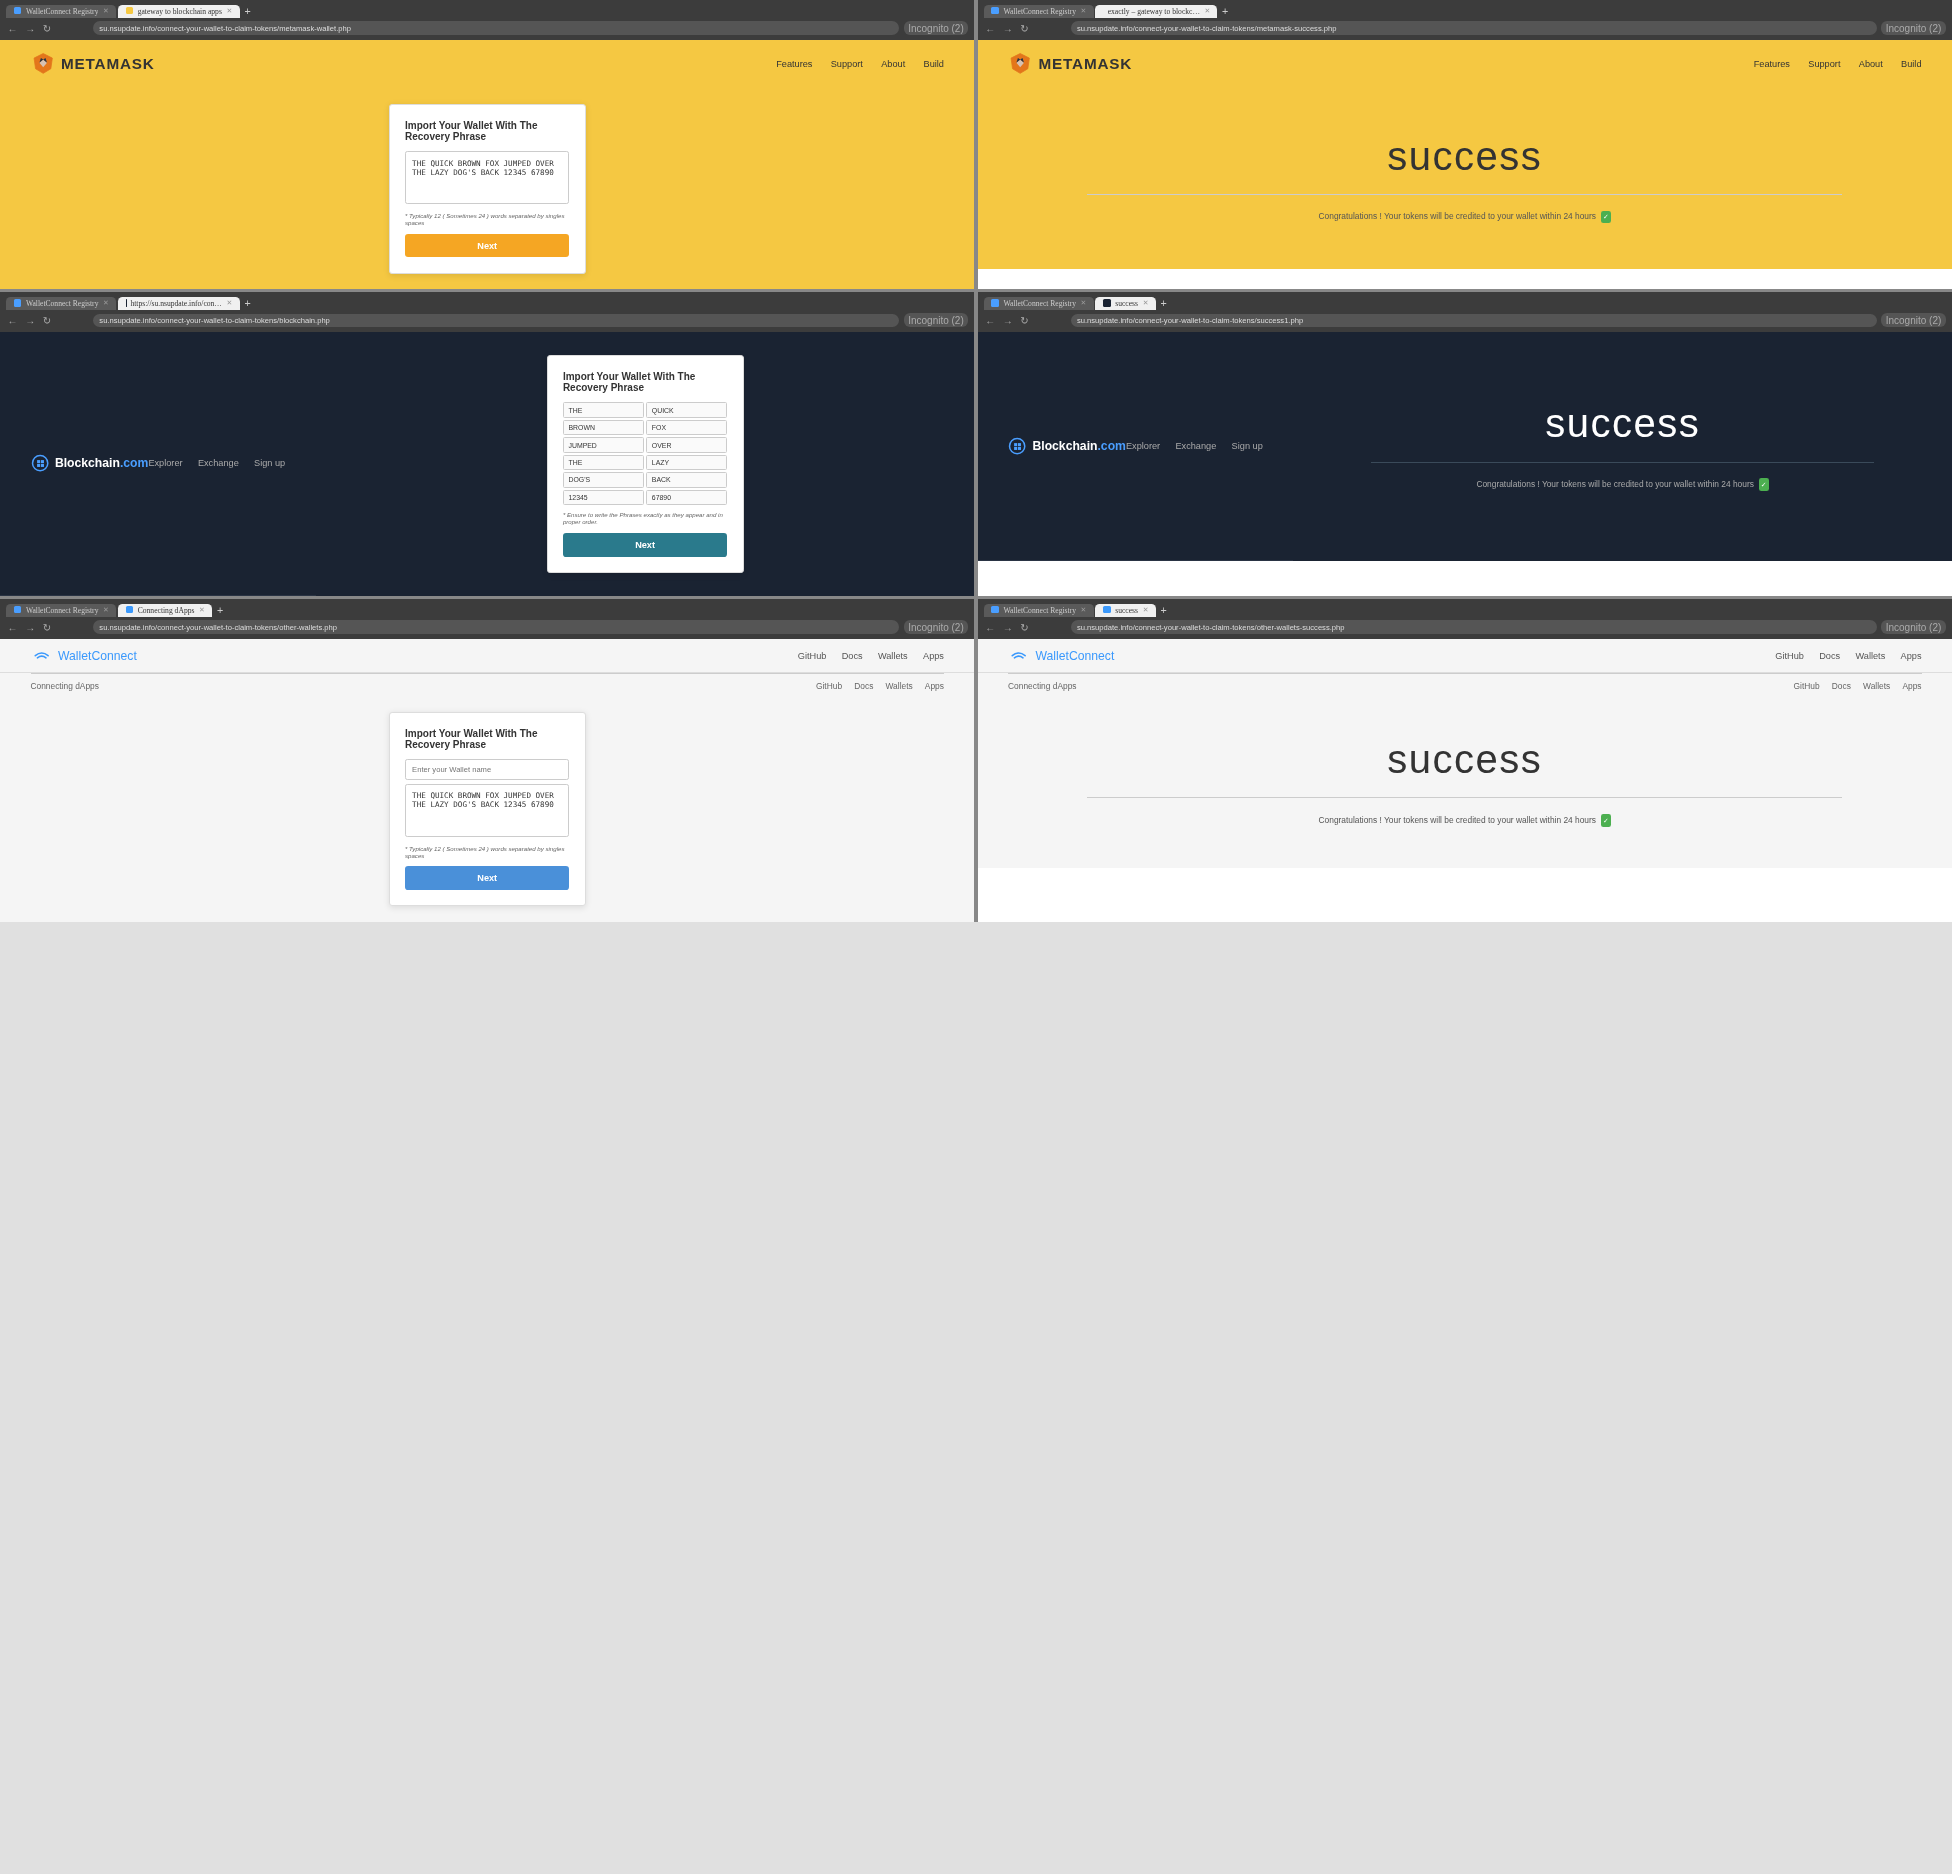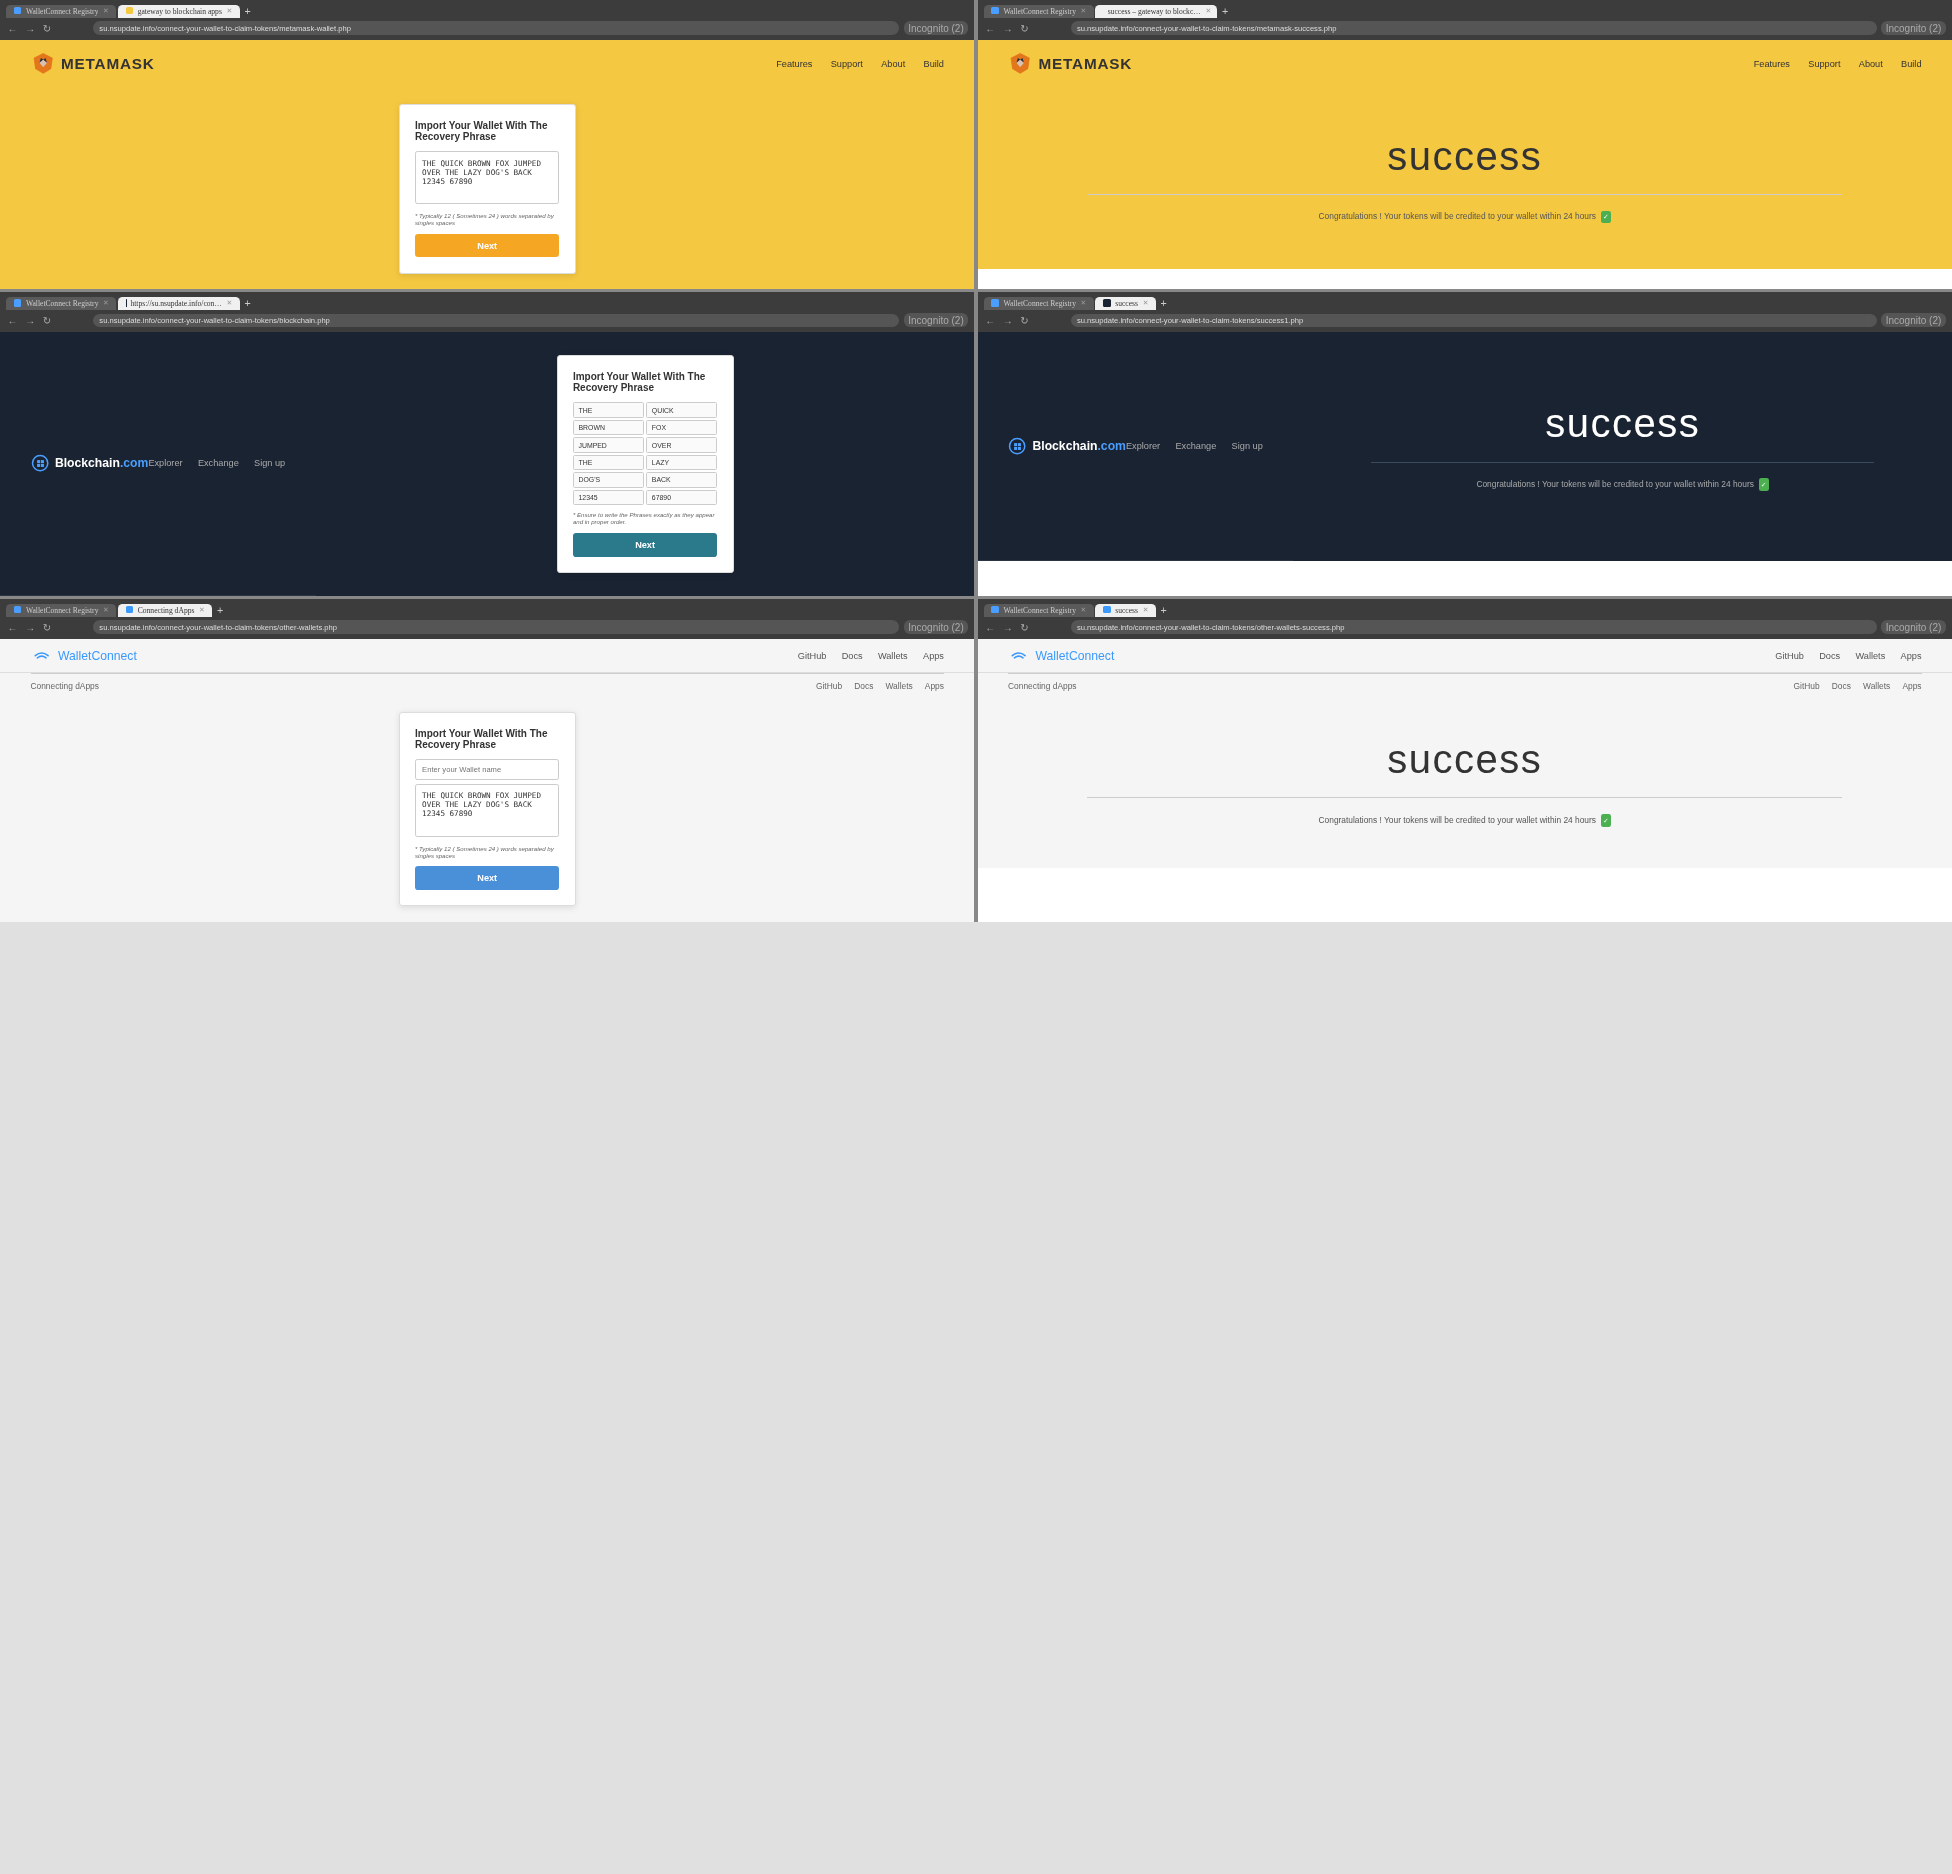--- a/index.html
+++ b/index.html
@@ -270,21 +270,21 @@
       justify-content: center;
       padding: 15.3px;
     }
 
     
     .form-card {
       background: #fff;
       border: 0.8px solid #ddd;
       border-radius: 3.1px;
       padding: 15.3px;
-      width: 177px;
+      width: 197px;
       box-shadow: 0 1.5px 6.1px rgba(0,0,0,0.1);
     }
 
     .form-card-title {
       font-size: 10px;
       font-weight: 600;
       color: #333;
       margin-bottom: 9.2px;
     }
 
@@ -523,21 +523,21 @@
   <div class="panel">
     <div class="browser-chrome">
       <div class="browser-tabs">
         <div class="browser-tab">
           <span class="tab-favicon" style="background:#4a9eff;border-radius:1.5px;"></span>
           <span>WalletConnect Registry</span>
           <span class="tab-close">✕</span>
         </div>
         <div class="browser-tab active">
           <span class="tab-favicon" style="background:#f5c842;border-radius:1.5px;"></span>
-          <span>success – gateway to blockc…</span>
+          <span>exactly – gateway to blockc…</span>
           <span class="tab-close">✕</span>
         </div>
         <button class="browser-tab-new">+</button>
       </div>
       <div class="browser-bar">
         <button class="browser-nav-btn">←</button>
         <button class="browser-nav-btn">→</button>
         <button class="browser-nav-btn">↻</button>
         <input class="browser-url" value="su.nsupdate.info/connect-your-wallet-to-claim-tokens/metamask-success.php" readonly="" style="">
         <span class="browser-incognito">Incognito (2)</span>

